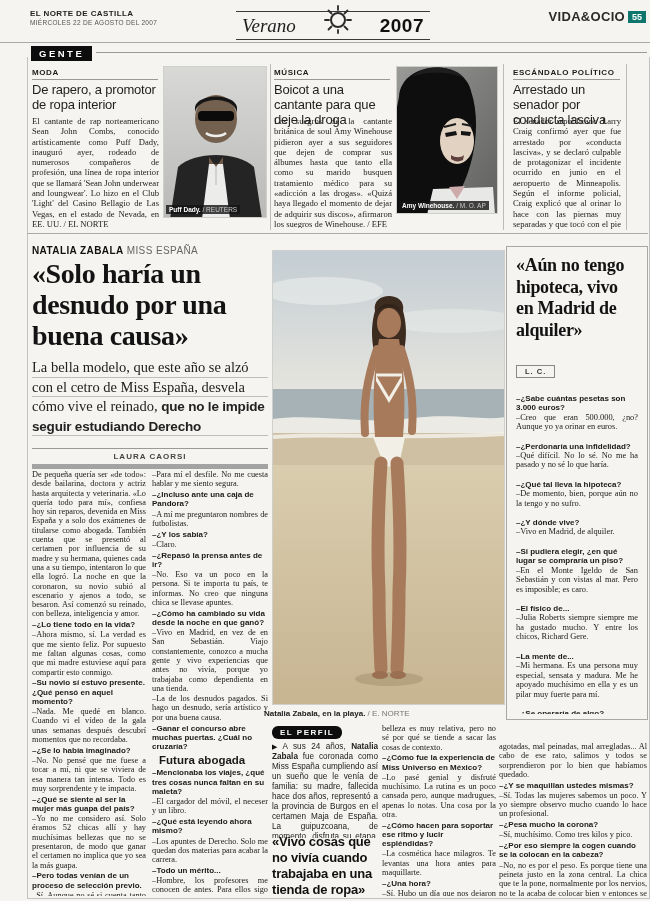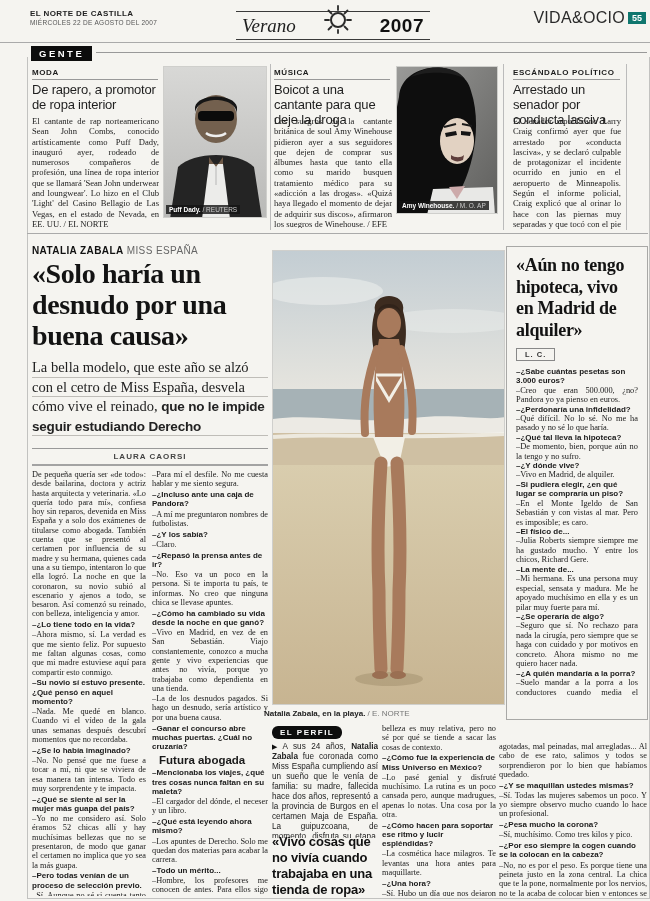--- a/index.html
+++ b/index.html
@@ -8,21 +8,21 @@
   .abs{position:absolute;}
 
   
   .mh-paper{font-family:"Liberation Sans",sans-serif;font-weight:bold;font-size:8px;letter-spacing:.4px;color:#222;}
   .mh-date{font-family:"Liberation Sans",sans-serif;font-size:6.5px;color:#555;letter-spacing:.3px;margin-top:1px;}
   .mh-center{left:236px;top:11px;width:182px;height:27px;border-top:1.5px solid #3a3a3a;border-bottom:1.5px solid #3a3a3a;
              display:flex;align-items:center;justify-content:space-between;padding:0 6px;}
   .mh-verano{font-family:"Liberation Serif",serif;font-style:italic;font-size:19px;color:#1e1e1e;}
   .mh-year{font-family:"Liberation Sans",sans-serif;font-weight:bold;font-size:19px;letter-spacing:.5px;color:#111;}
   .mh-right{right:4px;top:9px;display:flex;align-items:center;gap:3px;}
-  .mh-section{font-family:"Liberation Sans",sans-serif;font-weight:normal;font-size:16px;letter-spacing:.3px;color:#2a2a2a;}
+  .mh-section{font-family:"Liberation Sans",sans-serif;font-weight:bold;font-size:13px;letter-spacing:.3px;color:#2a2a2a;}
   .mh-page{font-family:"Liberation Sans",sans-serif;font-weight:bold;font-size:9px;color:#fff;background:#0f766e;padding:1px 4px;}
   .sun-wrap{margin-top:-10px;}
 
   .hr{background:#aaa;height:1px;}
   .vr{background:#bbb;width:1px;}
   .frame{left:27px;top:57px;width:621px;height:841px;border-left:1px solid #c2c2c0;border-right:1px solid #c2c2c0;border-bottom:1px solid #c2c2c0;}
 
   .tag{background:#0d0d0d;color:#fff;font-family:"Liberation Sans",sans-serif;font-weight:bold;
        display:inline-block;padding:2px 8px 2px 8px;}
   .gente{left:31px;top:46px;font-size:9.5px;letter-spacing:2.5px;}
@@ -38,21 +38,21 @@
   .photo-cap b{font-weight:bold;}
   .photo-cap .credit{color:#ccc;font-weight:normal;}
 
   .a-kicker{font-family:"Liberation Sans",sans-serif;font-size:10px;color:#111;}
   .a-kicker .bold{font-weight:bold;letter-spacing:.4px;}
   .a-kicker .light{color:#666;letter-spacing:.4px;}
   .a-head{font-size:28px;line-height:31px;font-weight:600;color:#131313;letter-spacing:-.4px;}
   .standfirst{font-size:14.5px;line-height:19.5px;color:#222;
       background:repeating-linear-gradient(to bottom,transparent 0px,transparent 18.5px,#bfbdb8 18.5px,#bfbdb8 19.5px);}
   .standfirst b{font-family:"Liberation Sans",sans-serif;font-weight:bold;font-size:13.5px;letter-spacing:-.2px;}
-  .byline{border-top:1px solid #999;border-bottom:2px solid #a3a3a3;text-align:center;
+  .byline{border-top:1px solid #999;border-bottom:5px solid #a3a3a3;text-align:center;
           font-family:"Liberation Sans",sans-serif;font-weight:bold;font-size:8px;letter-spacing:1px;color:#444;
           padding:3px 0;}
 
   .qa-col p{margin:0 0 1px 0;text-align:justify;}
   .qa-col{font-size:8.3px;line-height:9.3px;overflow:hidden;}
   .qa-col p.q{font-family:"Liberation Sans",sans-serif;font-weight:bold;font-size:8px;line-height:9.2px;margin-top:1.5px;text-align:left;}
   .qa-col p.a{font-family:"Liberation Serif",serif;}
   .qa-col p.sub{font-family:"Liberation Sans",sans-serif;font-weight:bold;font-size:11.5px;margin:5px 0 3px 0;text-align:left;padding-left:7px;}
 
   .main-cap{font-family:"Liberation Sans",sans-serif;font-size:8px;color:#222;}
@@ -62,24 +62,24 @@
   .perfil-tag{font-size:8px;letter-spacing:1.5px;border-radius:6px;}
   .perfil-text{font-family:"Liberation Sans",sans-serif;font-size:8.2px;line-height:10px;text-align:justify;color:#222;}
   .perfil-text .arrow{color:#111;font-size:7px;margin-right:2px;}
   .perfil-text b{font-weight:bold;}
 
   .pull-quote{font-family:"Liberation Sans",sans-serif;font-weight:bold;font-size:13px;line-height:16px;color:#111;letter-spacing:-.2px;}
 
   .sidebar{border:1px solid #a8a8a6;box-sizing:border-box;padding:8px 9px;background:#f5f4f0;}
   .sb-head{font-size:18px;line-height:21.5px;font-weight:600;color:#131313;letter-spacing:-.3px;}
   .sb-byline{display:inline-block;border:1px solid #888;font-family:"Liberation Sans",sans-serif;font-weight:bold;
-             font-size:7.5px;letter-spacing:1px;color:#333;padding:1px 8px;margin:7px 0 6px 0;}
+             font-size:7.5px;letter-spacing:1px;color:#333;padding:1px 8px;margin:24px 0 6px 0;}
   .sb-qa{font-size:8.4px;line-height:9.5px;overflow:hidden;}
   .sb-qa p{margin:0;text-align:justify;}
-  .sb-qa p.q{font-family:"Liberation Sans",sans-serif;font-weight:bold;font-size:8px;line-height:9.3px;margin-top:0;text-align:left;}
+  .sb-qa p.q{font-family:"Liberation Sans",sans-serif;font-weight:bold;font-size:8px;line-height:9.3px;margin-top:10px;text-align:left;}
 </style>
 </head>
 <body>
 
 <div class="page">
 
   <div class="abs" style="left:30px;top:9px;">
     <div class="mh-paper">EL NORTE DE CASTILLA</div>
     <div class="mh-date">MIÉRCOLES 22 DE AGOSTO DEL 2007</div>
   </div>
@@ -209,21 +209,21 @@
       <p class="qa q">–¿Y los sabía?</p>
       <p class="qa a">–Claro.</p>
       <p class="qa q">–¿Repasó la prensa antes de ir?</p>
       <p class="qa a">–No. Eso va un poco en la persona. Si te importa tu país, te informas. No creo que ninguna chica se llevase apuntes.</p>
       <p class="qa q">–¿Cómo ha cambiado su vida desde la noche en que ganó?</p>
       <p class="qa a">–Vivo en Madrid, en vez de en San Sebastián. Viajo constantemente, conozco a mucha gente y vivo experiencias que antes no vivía, porque yo trabajaba como dependienta en una tienda.</p>
       <p class="qa a">–La de los desnudos pagados. Si hago un desnudo, sería artístico y por una buena causa.</p>
       <p class="qa q">–Ganar el concurso abre muchas puertas. ¿Cuál no cruzaría?</p>
       <p class="qa sub">Futura abogada</p>
       <p class="qa q">–Mencionaba los viajes, ¿qué tres cosas nunca faltan en su maleta?</p>
-      <p class="qa a">–El cargador del dónde, el neceser y un libro.</p>
+      <p class="qa a">–El cargador del móvil, el neceser y un libro.</p>
       <p class="qa q">–¿Qué está leyendo ahora mismo?</p>
       <p class="qa a">–Los apuntes de Derecho. Solo me quedan dos materias para acabar la carrera.</p>
       <p class="qa q">–Todo un mérito...</p>
       <p class="qa a">–Hombre, los profesores me conocen de antes. Para ellos sigo siendo la misma chica.</p>
     </div>
 
   <div class="abs photo" style="left:272px;top:250px;width:233px;height:455px;">
     <svg width="233" height="455" viewBox="0 0 233 455">
       <defs>
         <linearGradient id="sky" x1="0" y1="0" x2="0" y2="1">
@@ -282,21 +282,21 @@
       <p class="qa q">–¿Una hora?</p>
       <p class="qa a">–Sí. Hubo un día que nos dejaron 45 minutos para arreglarnos y fue muy poquito tiempo. Encima era el único día en que estábamos</p>
     </div>
 
   <div class="abs sidebar" style="left:506px;top:246px;width:142px;height:474px;">
     <div class="sb-head">«Aún no tengo hipoteca, vivo en Madrid de alquiler»</div>
     <div><span class="sb-byline">L. C.</span></div>
     <div class="sb-qa" style="height:330px;">
 
     <p class="qa q">–¿Sabe cuántas pesetas son 3.000 euros?</p>
-        <p class="qa a">–Creo que eran 500.000, ¿no? Pandora yo ya pienso en euros.</p>
+        <p class="qa a">–Creo que eran 500.000, ¿no? Aunque yo ya orinar en euros.</p>
         <p class="qa q">–¿Perdonaría una infidelidad?</p>
         <p class="qa a">–Qué difícil. No lo sé. No me ha pasado y no sé lo que haría.</p>
         <p class="qa q">–¿Qué tal lleva la hipoteca?</p>
         <p class="qa a">–De momento, bien, porque aún no la tengo y no sufro.</p>
         <p class="qa q">–¿Y dónde vive?</p>
         <p class="qa a">–Vivo en Madrid, de alquiler.</p>
         <p class="qa q">–Si pudiera elegir, ¿en qué lugar se compraría un piso?</p>
         <p class="qa a">–En el Monte Igeldo de San Sebastián y con vistas al mar. Pero es imposible; es caro.</p>
         <p class="qa q">–El físico de...</p>
         <p class="qa a">–Julia Roberts siempre siempre me ha gustado mucho. Y entre los chicos, Richard Gere.</p>

